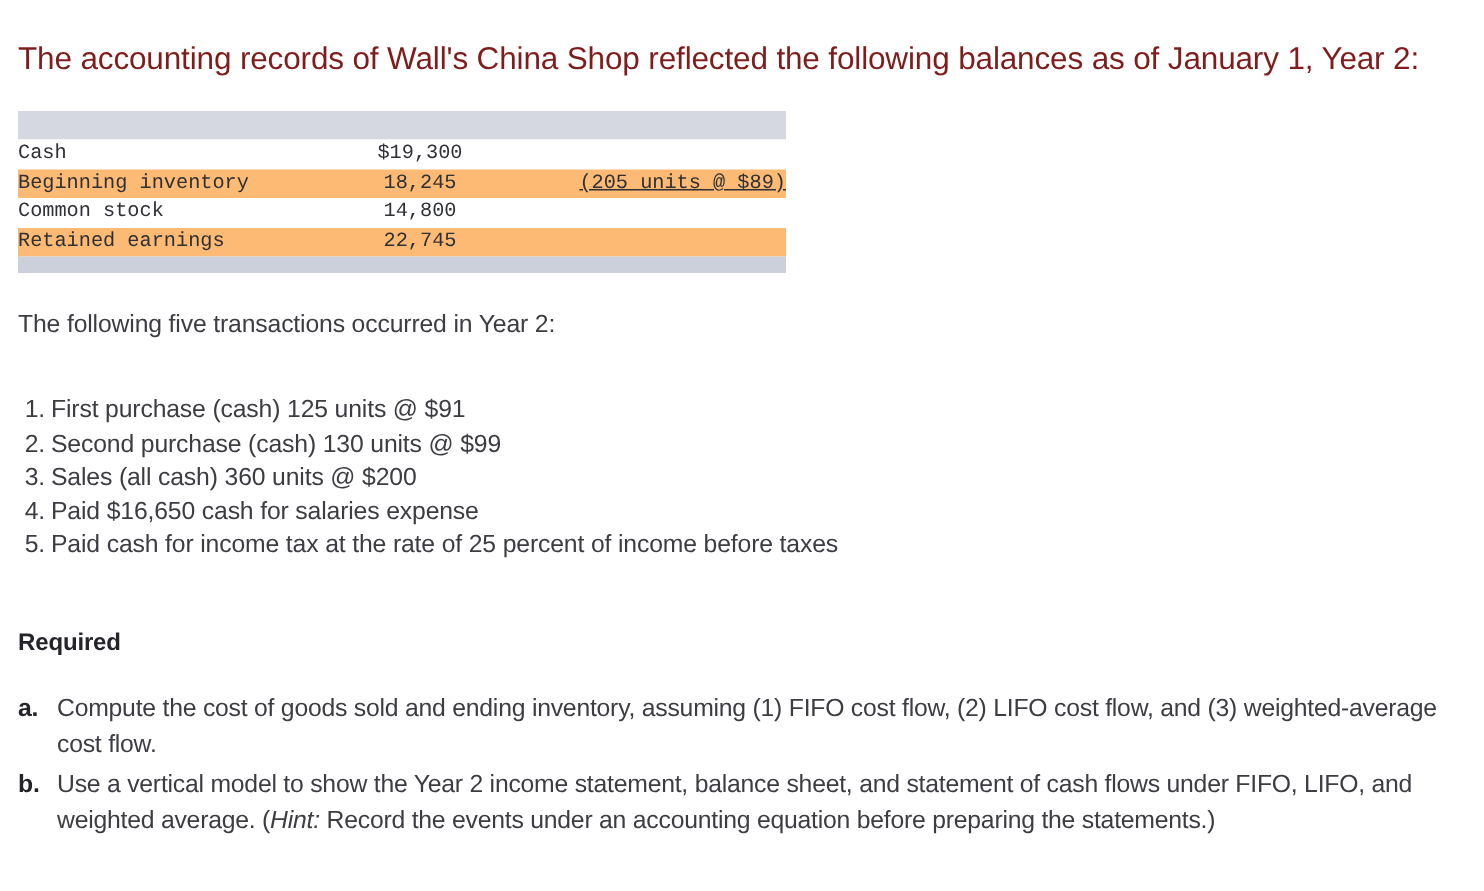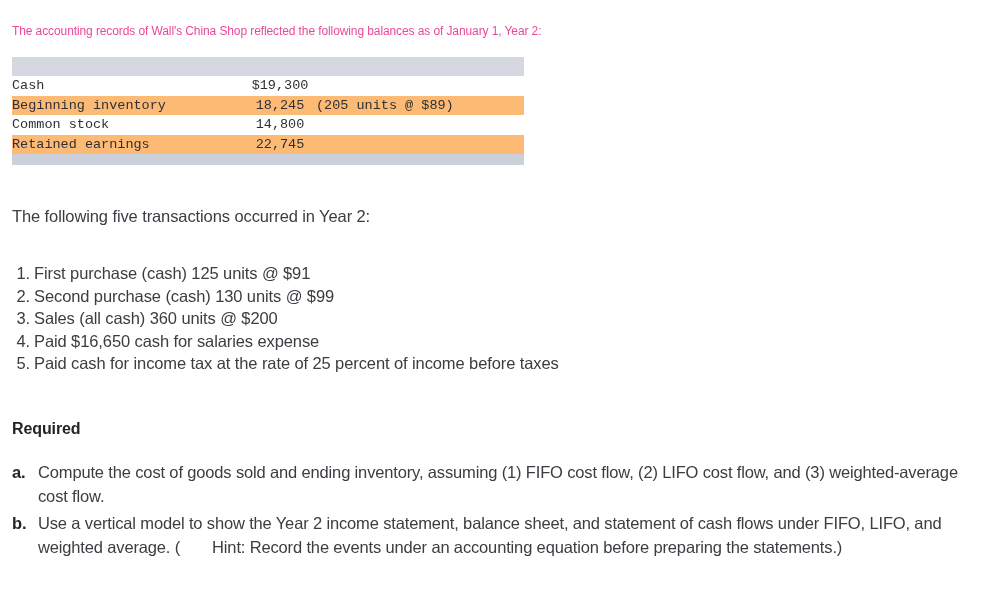--- a/index.html
+++ b/index.html
@@ -22,31 +22,31 @@
     height: 594px;
     box-sizing: border-box;
   }
 
   
   .intro {
     position: absolute;
     left: 12px;
     top: 8px;
     width: 960px;
-    font-size: 12px;
+    font-size: 21px;
     line-height: 22px;
-    color: #ec4899;
+    color: #7f1d1d;
     letter-spacing: -0.1px;
   }
 
   
   .balances {
     position: absolute;
     left: 12px;
-    top: 57px;
+    top: 74px;
     width: 512px;
     border-collapse: collapse;
     font-family: "Liberation Mono", "DejaVu Sans Mono", monospace;
     font-size: 13.5px;
     color: #2f3035;
   }
   .balances .band-row td {
     height: 19px;
     padding: 0;
     background: #d5d8e1;
@@ -69,22 +69,23 @@
     padding-left: 17px;
     text-align: left;
     width: 232px;
   }
   .cell-amount {
     text-align: center;
     width: 72px;
     padding-right: 0px;
   }
   .cell-note {
-    text-align: left;
+    text-align: right;
     padding-left: 13px;
+    text-decoration: underline;
   }
 
   
   .trans-intro {
     position: absolute;
     left: 12px;
     top: 188px;
     font-size: 16.5px;
     line-height: 22px;
     letter-spacing: -0.1px;
@@ -146,21 +147,21 @@
     margin: 0 0 4px 0;
   }
   .req-list .marker {
     position: absolute;
     left: 0;
     top: 0;
     font-weight: bold;
     color: #24242a;
   }
   .hint {
-    margin-left: 32px;
+    font-style: italic;
   }
 </style>
 </head>
 <body>
 
 <div class="page">
 
   <p class="intro">The accounting records of Wall's China Shop reflected the following balances as of January 1, Year 2:</p>
 
   <table class="balances">

